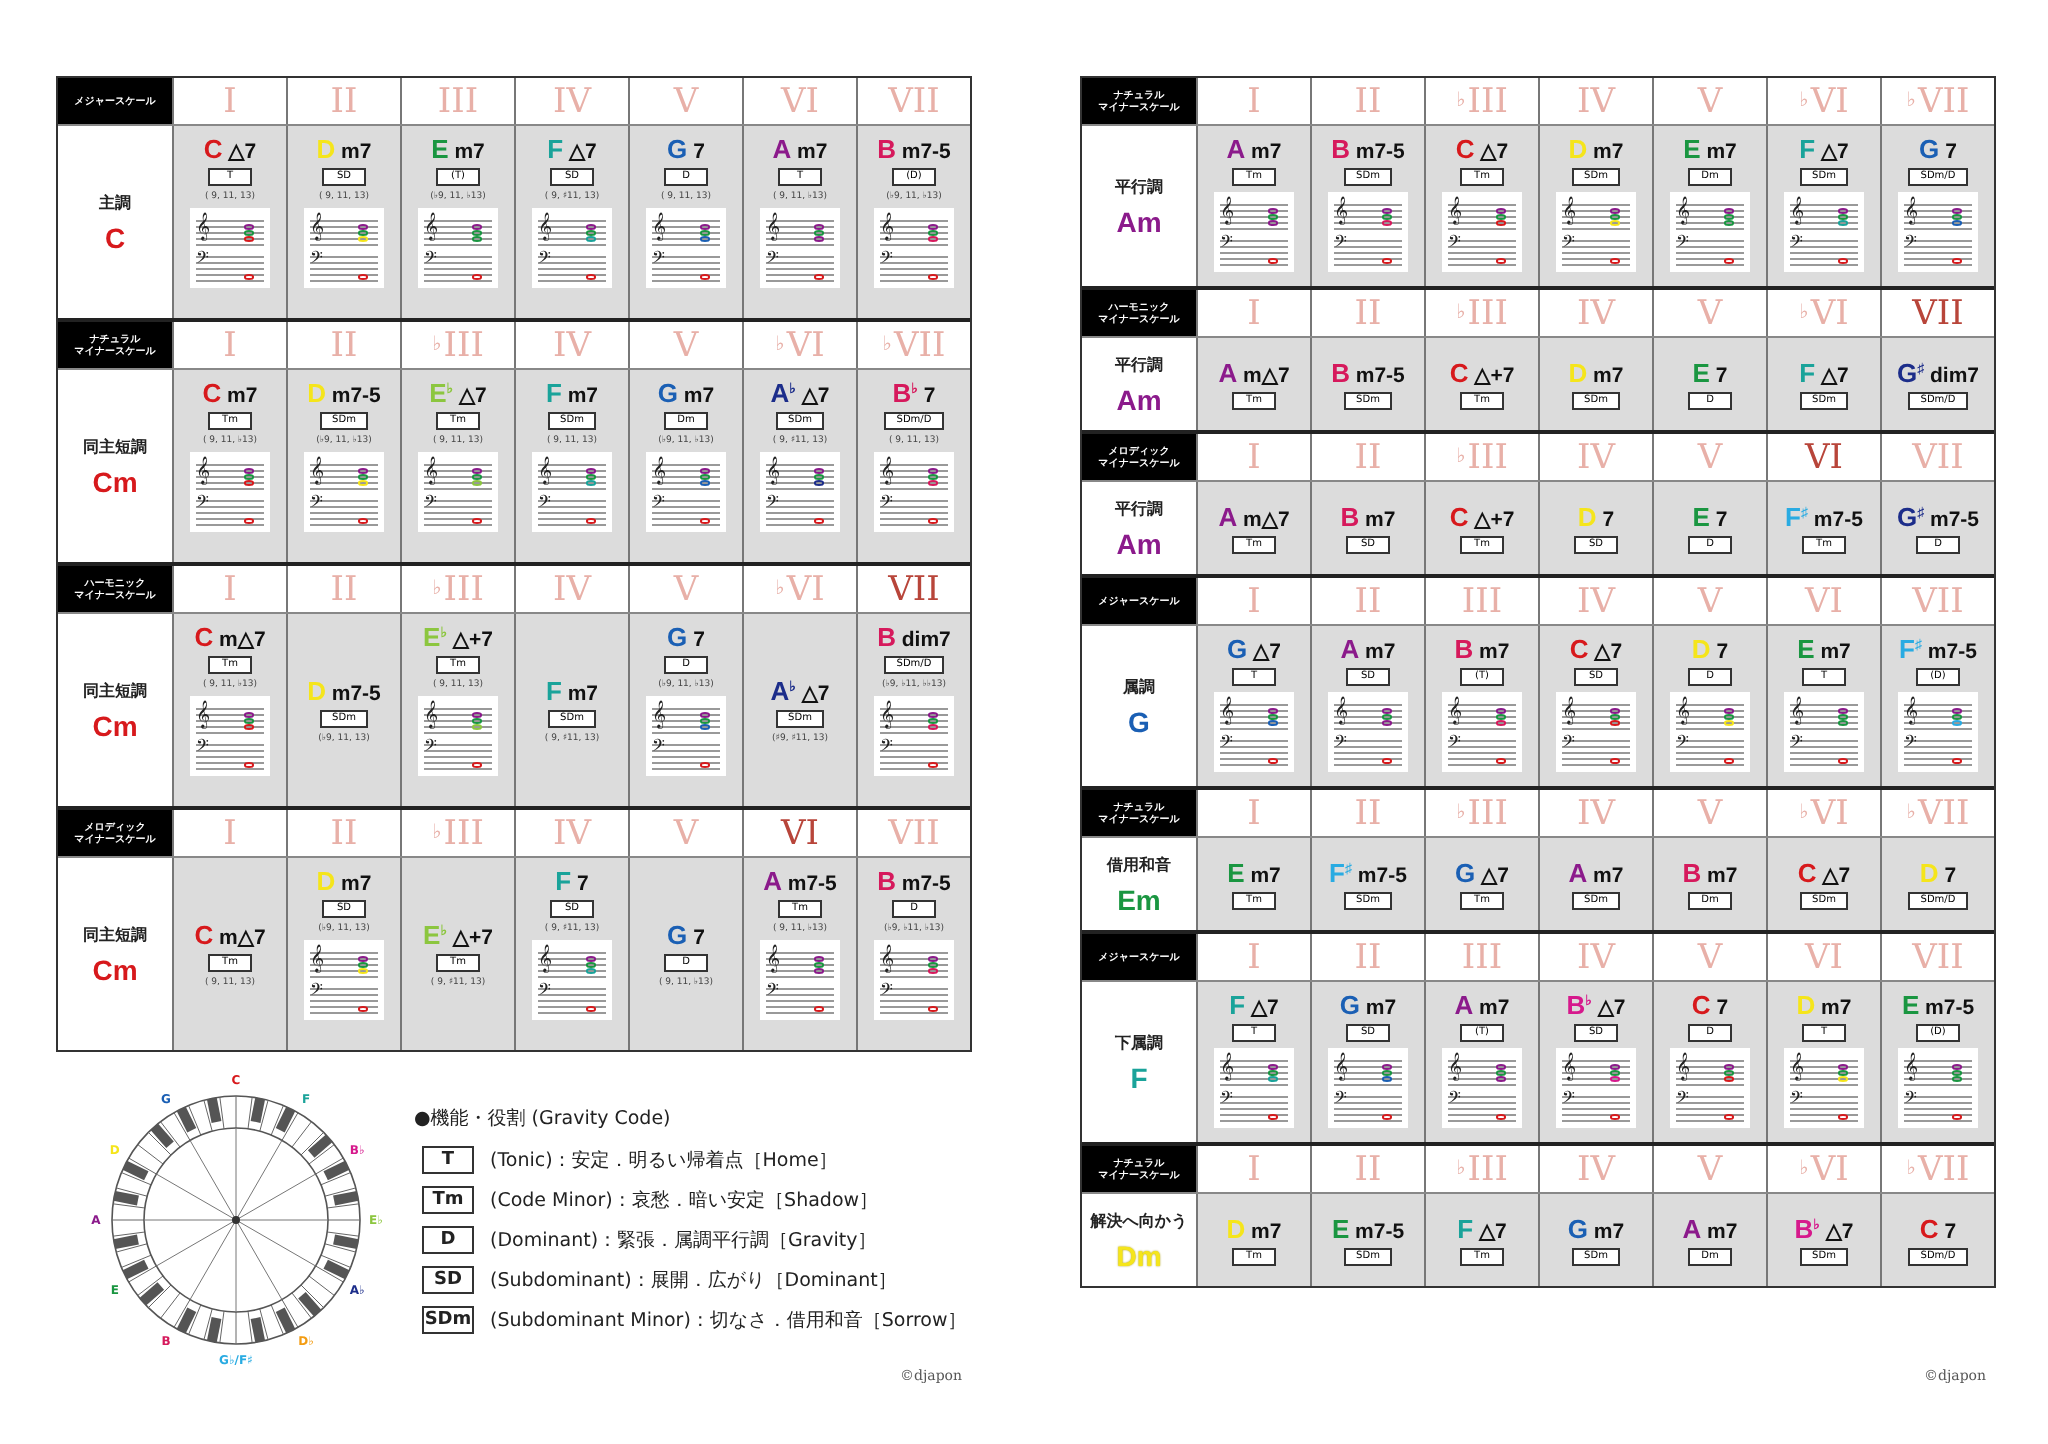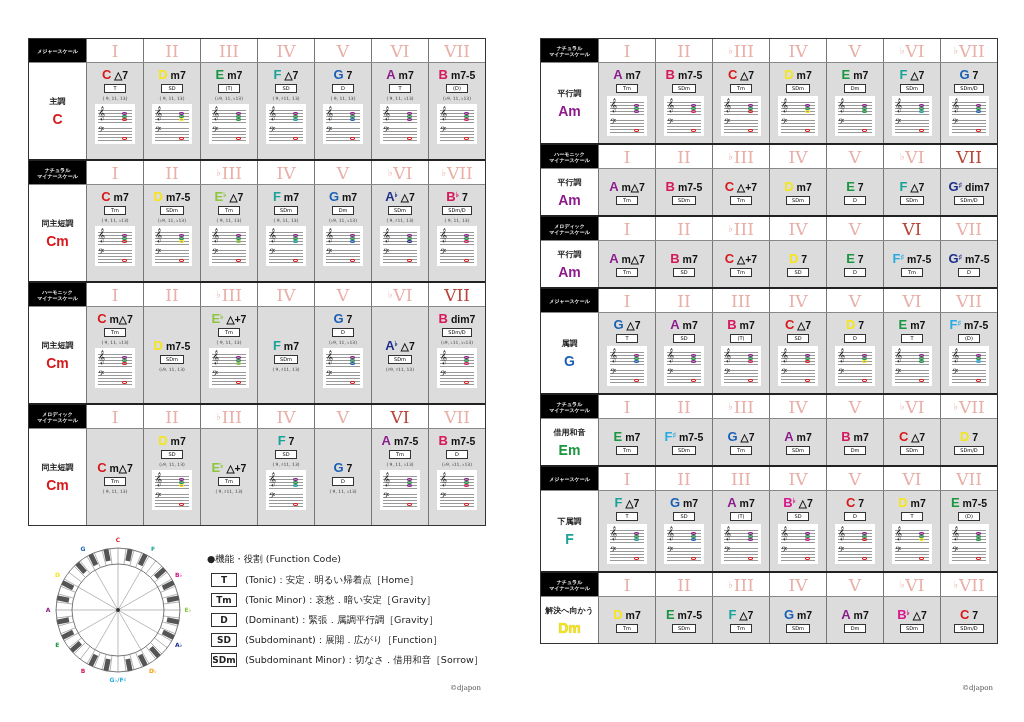--- a/index.html
+++ b/index.html
@@ -1443,37 +1443,37 @@
       <text x="10" y="82.00000000000001" font-size="6" font-weight="bold" text-anchor="middle" fill="#8b1a8b" font-family="DejaVu Sans, sans-serif">A</text>
       <line x1="80" y1="80" x2="40.162831425915826" y2="57" stroke="#777" stroke-width="0.5"></line>
       <text x="19.378221735089298" y="46.99999999999999" font-size="6" font-weight="bold" text-anchor="middle" fill="#f5e51b" font-family="DejaVu Sans, sans-serif">D</text>
       <line x1="80" y1="80" x2="56.99999999999998" y2="40.16283142591583" stroke="#777" stroke-width="0.5"></line>
       <text x="44.99999999999997" y="21.378221735089312" font-size="6" font-weight="bold" text-anchor="middle" fill="#1a5fb4" font-family="DejaVu Sans, sans-serif">G</text>
       <circle cx="80" cy="80" r="2" fill="#333"></circle>
     </svg>
 </div>
 
 <div class="legend">
-  <div class="title">●機能・役割 (Function Code)</div>
+  <div class="title">●機能・役割 (Gravity Code)</div>
   <div id="legend-rows">
       <div class="row">
         <span class="badge">T</span>
         <span>(Tonic)：安定．明るい帰着点［Home］</span>
       </div>
       <div class="row">
         <span class="badge">Tm</span>
-        <span>(Tonic Minor)：哀愁．暗い安定［Gravity］</span>
+        <span>(Code Minor)：哀愁．暗い安定［Shadow］</span>
       </div>
       <div class="row">
         <span class="badge">D</span>
         <span>(Dominant)：緊張．属調平行調［Gravity］</span>
       </div>
       <div class="row">
         <span class="badge">SD</span>
-        <span>(Subdominant)：展開．広がり［Function］</span>
+        <span>(Subdominant)：展開．広がり［Dominant］</span>
       </div>
       <div class="row">
         <span class="badge">SDm</span>
         <span>(Subdominant Minor)：切なさ．借用和音［Sorrow］</span>
       </div>
     </div>
 </div>
 
 <div class="copyright" style="left:450px; top:684px;">©djapon</div>
 <div class="copyright" style="left:962px; top:684px;">©djapon</div>

